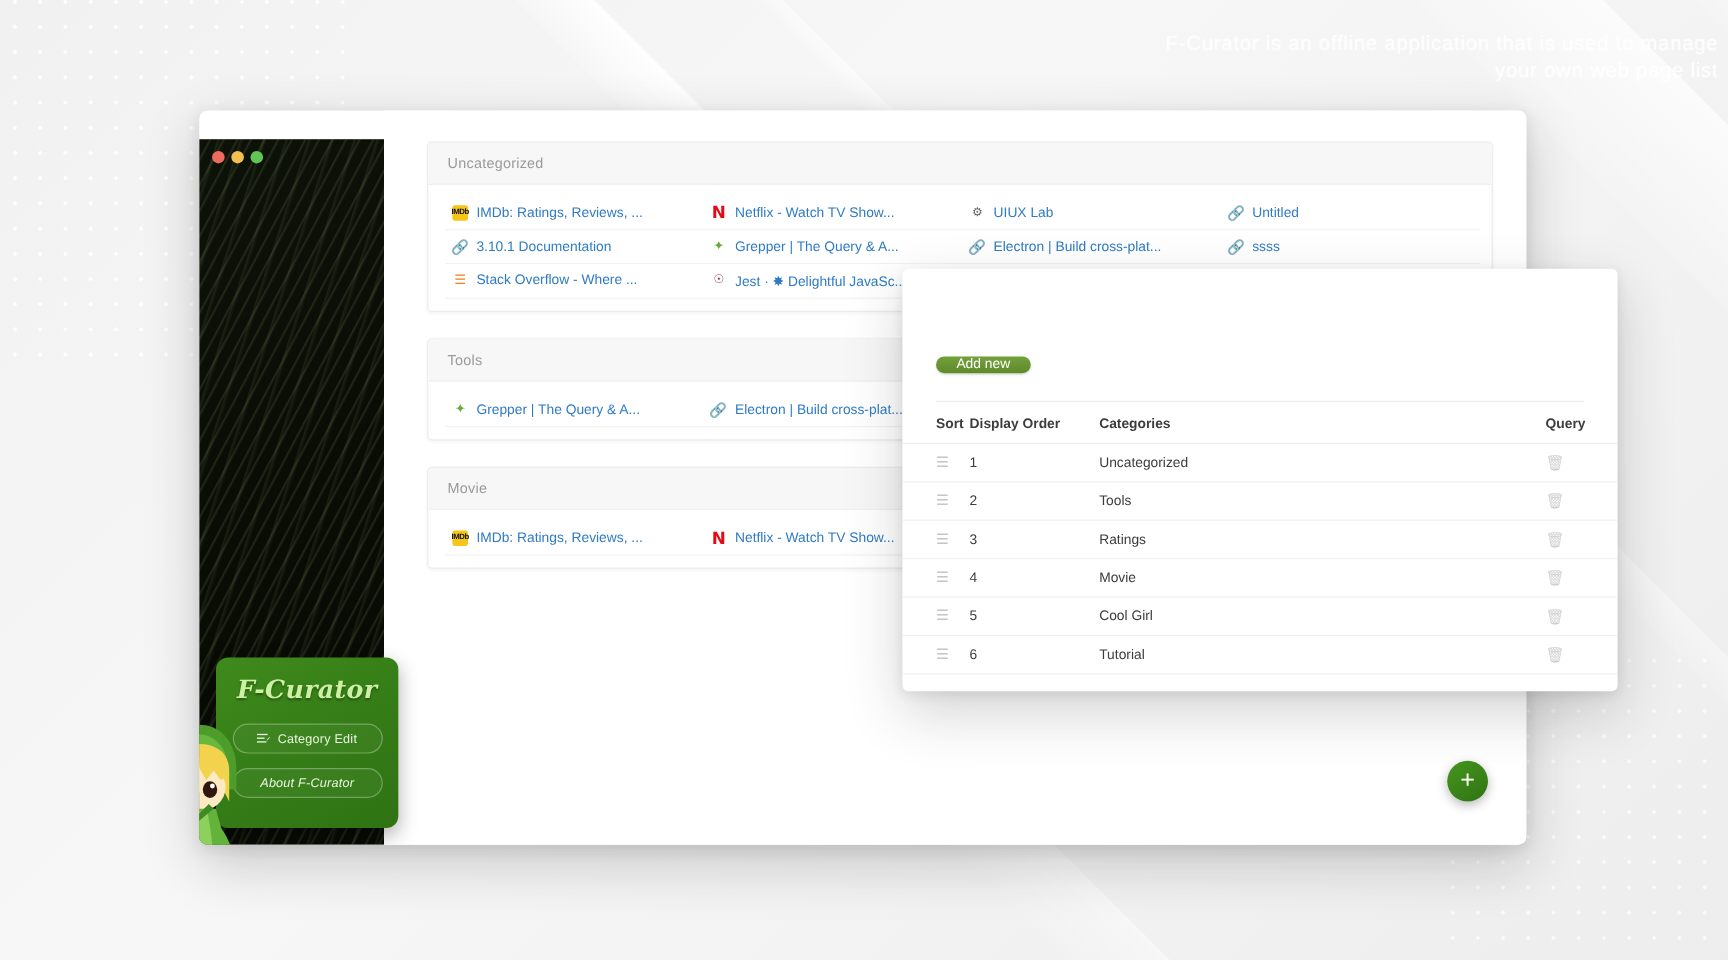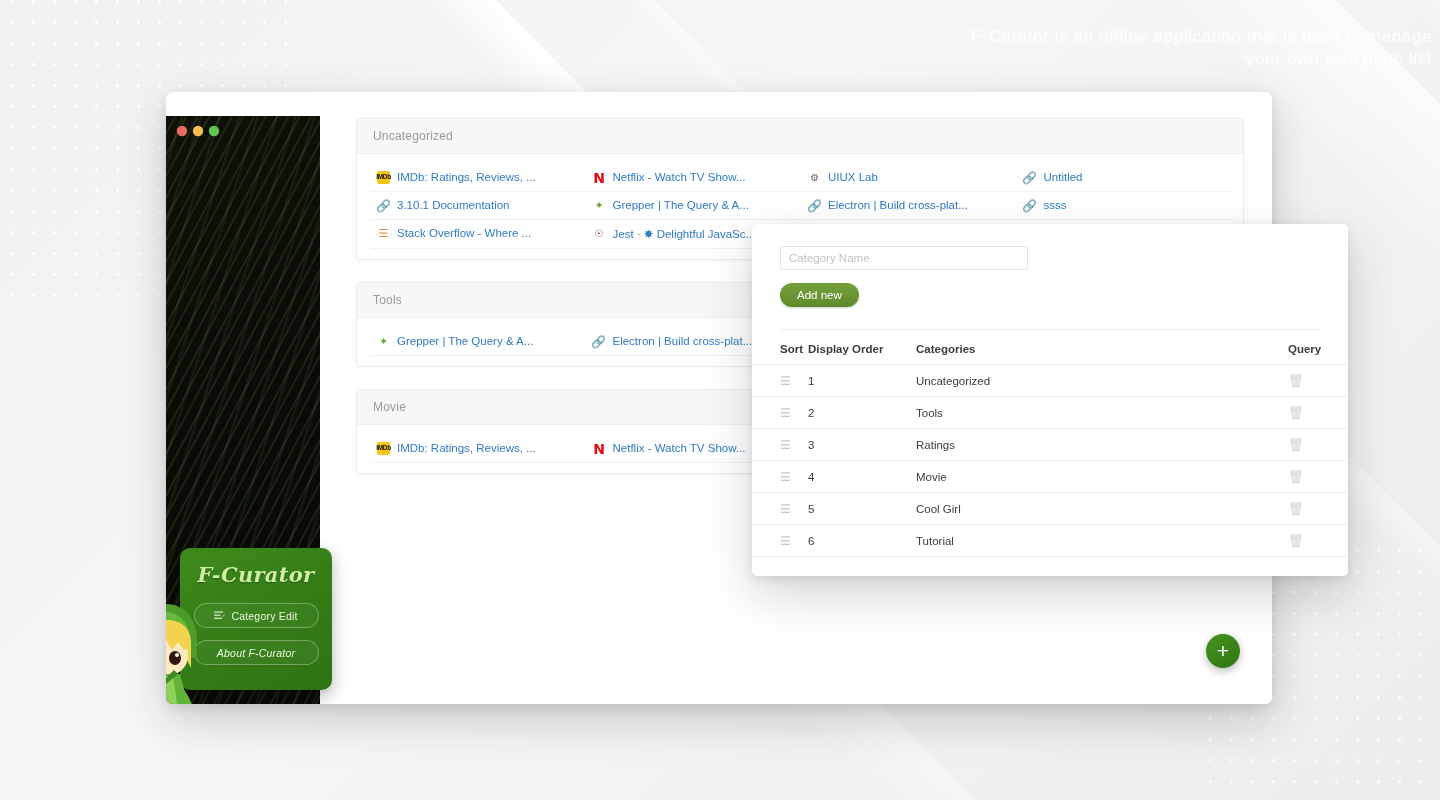--- a/index.html
+++ b/index.html
@@ -156,21 +156,21 @@
     font-size: 12px;
     color: #9a9a9a;
     letter-spacing: .2px;
   }
   .cat-body {
     padding: 10px 10px 10px 14px;
     display: flex; flex-wrap: wrap;
   }
   .bm {
     width: 25%;
-    display: flex; 
+    display: flex; align-items: center;
     gap: 7px;
     padding: 7px 12px 7px 6px;
     border-bottom: 1px solid #f2f2f2;
     font-size: 11.5px;
     color: #2f7bc4;
     cursor: pointer;
     white-space: nowrap;
     overflow: hidden;
   }
   .bm-label { overflow: hidden; text-overflow: ellipsis; }
@@ -222,23 +222,23 @@
     border-radius: 2px;
     padding: 0 8px;
     font-size: 11.5px;
     color: #555;
     font-family: "Liberation Sans", sans-serif;
     outline: none;
     background: #fff;
   }
   #cat-input::placeholder { color: #c2c2c2; }
   #add-new {
-    margin-top: 13px;
+    margin-top: 33px;
     display: inline-flex; align-items: center; justify-content: center;
-    height: 24px; padding: 0 17px;
+    height: 14px; padding: 0 17px;
     background: linear-gradient(180deg,#74a03c,#5f8a2b);
     border: none; border-radius: 13px;
     color: #fff; font-size: 11.5px;
     font-family: "Liberation Sans", sans-serif;
     cursor: pointer;
     box-shadow: 0 1px 2px rgba(0,0,0,.18);
   }
   .modal-divider {
     margin: 22px 28px 0;
     border-top: 1px solid #ededed;
@@ -430,21 +430,20 @@
       </div>
 
       <div id="fab">
         <span>+</span>
       </div>
     </div>
   </div>
 
   <div id="cat-modal">
     <div class="modal-top">
-      <input id="cat-input" type="text" placeholder="Category Name" style="">
       <br>
       <button id="add-new">Add new</button>
     </div>
 
     <div class="modal-divider"></div>
 
     <table id="cat-table">
       <thead>
         <tr>
           <th class="col-sort">Sort</th>

